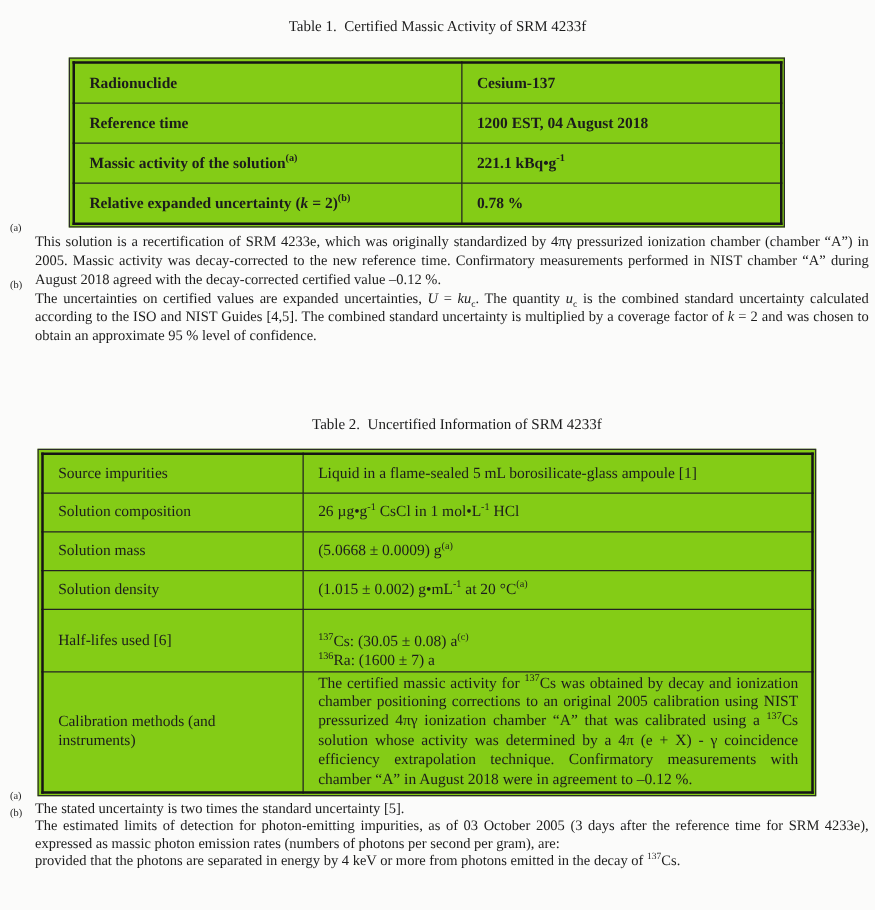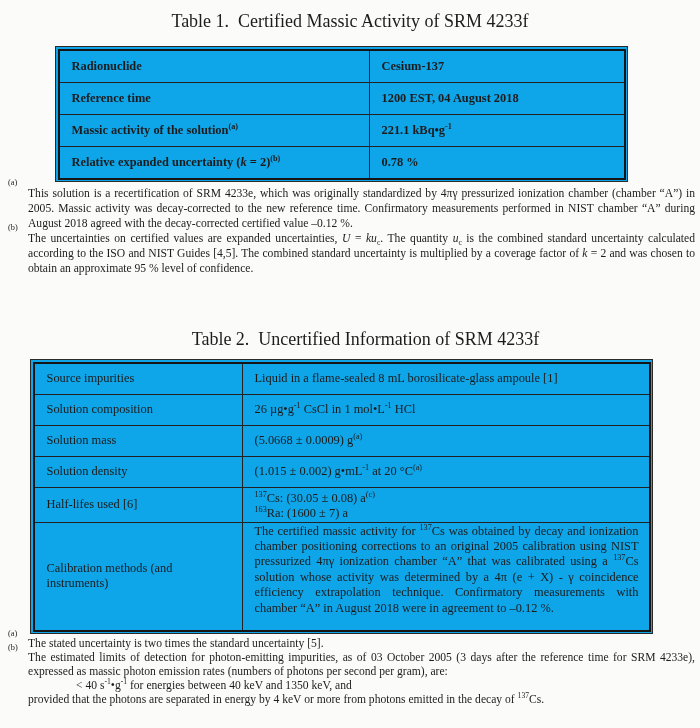--- a/index.html
+++ b/index.html
@@ -6,56 +6,56 @@
   body{
     width:700px;height:728px;
     background:#fbfbfa;
     font-family:"Liberation Serif","DejaVu Serif",serif;
     color:#1c1c1c;
     overflow:hidden;
   }
   .page{position:relative;width:700px;height:728px;}
   .tbl-title{
     text-align:center;
-    font-size:18px;
+    font-size:12px;
     line-height:16px;
     white-space:pre;
   }
   .title1{padding-top:13px;}
   .title2{margin-top:55px;margin-left:31px;}
   
   .tframe{
     border:1px solid #2a2a2a;
     padding:1.5px;
-    background:#0ea5e9;
+    background:#84cc16;
     box-sizing:border-box;
   }
   .tf1{margin:17px 0 0 55px;width:573px;}
   .tf2{margin:12px 0 0 30px;width:623px;}
   table.doc{
     width:100%;
     border-collapse:collapse;
     border:2px solid #151515;
     font-size:12.4px;
   }
   table.doc td{
     border:1px solid #222;
     vertical-align:middle;
     padding:2px 10px 2px 12px;
   }
   .t1 td{font-weight:bold;height:27px;}
   .t1 .c-label{width:287px;}
   .t2 td{height:26px;}
   .t2 .c-label{width:185px;}
   .t2 tr.tall td{height:auto;}
-  .t2 .halflife-value{line-height:15px;padding-top:3px;padding-bottom:1px;}
+  .t2 .halflife-value{line-height:15px;padding-top:18px;padding-bottom:1px;}
   .t2 .calib-value{
     text-align:justify;
     line-height:15.4px;
-    padding-top:1px;padding-bottom:14px;
+    padding-top:1px;padding-bottom:2px;
   }
   sup{font-size:0.66em;line-height:0;vertical-align:super;}
   sub{font-size:0.66em;line-height:0;vertical-align:sub;}
   
   .notes{
     margin-left:8px;
     margin-right:5px;
     font-size:11.6px;
   }
   .notes1{margin-top:4px;line-height:15px;}
@@ -112,51 +112,50 @@
     </div>
   </div>
 
   <div class="tbl-title title2">Table 2.  Uncertified Information of SRM 4233f</div>
 
   <div class="tframe tf2">
     <table class="doc t2">
       <tbody>
           <tr>
         <td class="c-label">Source impurities</td>
-        <td class="c-value">Liquid in a flame-sealed 8 mL borosilicate-glass ampoule [1]</td>
+        <td class="c-value">Liquid in a flame-sealed 5 mL borosilicate-glass ampoule [1]</td>
       </tr>
       <tr>
         <td class="c-label">Solution composition</td>
         <td class="c-value">26 µg•g<sup>-1</sup> CsCl in 1 mol•L<sup>-1</sup> HCl</td>
       </tr>
       <tr>
         <td class="c-label">Solution mass</td>
         <td class="c-value">(5.0668 ± 0.0009) g<sup>(a)</sup></td>
       </tr>
       <tr>
         <td class="c-label">Solution density</td>
         <td class="c-value">(1.015 ± 0.002) g•mL<sup>-1</sup> at 20 °C<sup>(a)</sup></td>
       </tr>
       <tr class="tall">
         <td class="c-label">Half-lifes used [6]</td>
-        <td class="c-value halflife-value"><sup>137</sup>Cs: (30.05 ± 0.08) a<sup>(c)</sup><br><sup>163</sup>Ra: (1600 ± 7) a</td>
+        <td class="c-value halflife-value"><sup>137</sup>Cs: (30.05 ± 0.08) a<sup>(c)</sup><br><sup>136</sup>Ra: (1600 ± 7) a</td>
       </tr>
       <tr class="tall">
         <td class="c-label">Calibration methods (and<br>instruments)</td>
         <td class="c-value calib-value">The certified massic activity for <sup>137</sup>Cs was obtained by decay and ionization chamber positioning corrections to an original 2005 calibration using NIST pressurized 4πγ ionization chamber “A” that was calibrated using a <sup>137</sup>Cs solution whose activity was determined by a 4π (e + X) - γ coincidence efficiency extrapolation technique.  Confirmatory measurements with chamber “A” in August 2018 were in agreement to –0.12 %.</td>
       </tr>
     </tbody>
       </table>
   </div>
 
   <div class="notes notes2">
     <div class="footnote">
       <sup class="fmark">(a)</sup><span>The stated uncertainty is two times the standard uncertainty [5].</span>
     </div>
     <div class="footnote">
       <sup class="fmark">(b)</sup><span>The estimated limits of detection for photon-emitting impurities, as of 03 October 2005 (3 days after the reference time for SRM 4233e), expressed as massic photon emission rates (numbers of photons per second per gram), are:</span>
-      <div class="subline">&lt; 40 s<sup>-1</sup>•g<sup>-1</sup> for energies between 40 keV and 1350 keV, and</div>
       <div class="plainline">provided that the photons are separated in energy by 4 keV or more from photons emitted in the decay of <sup>137</sup>Cs.</div>
     </div>
 
   </div>
 
 </div>
 
 </body></html>

